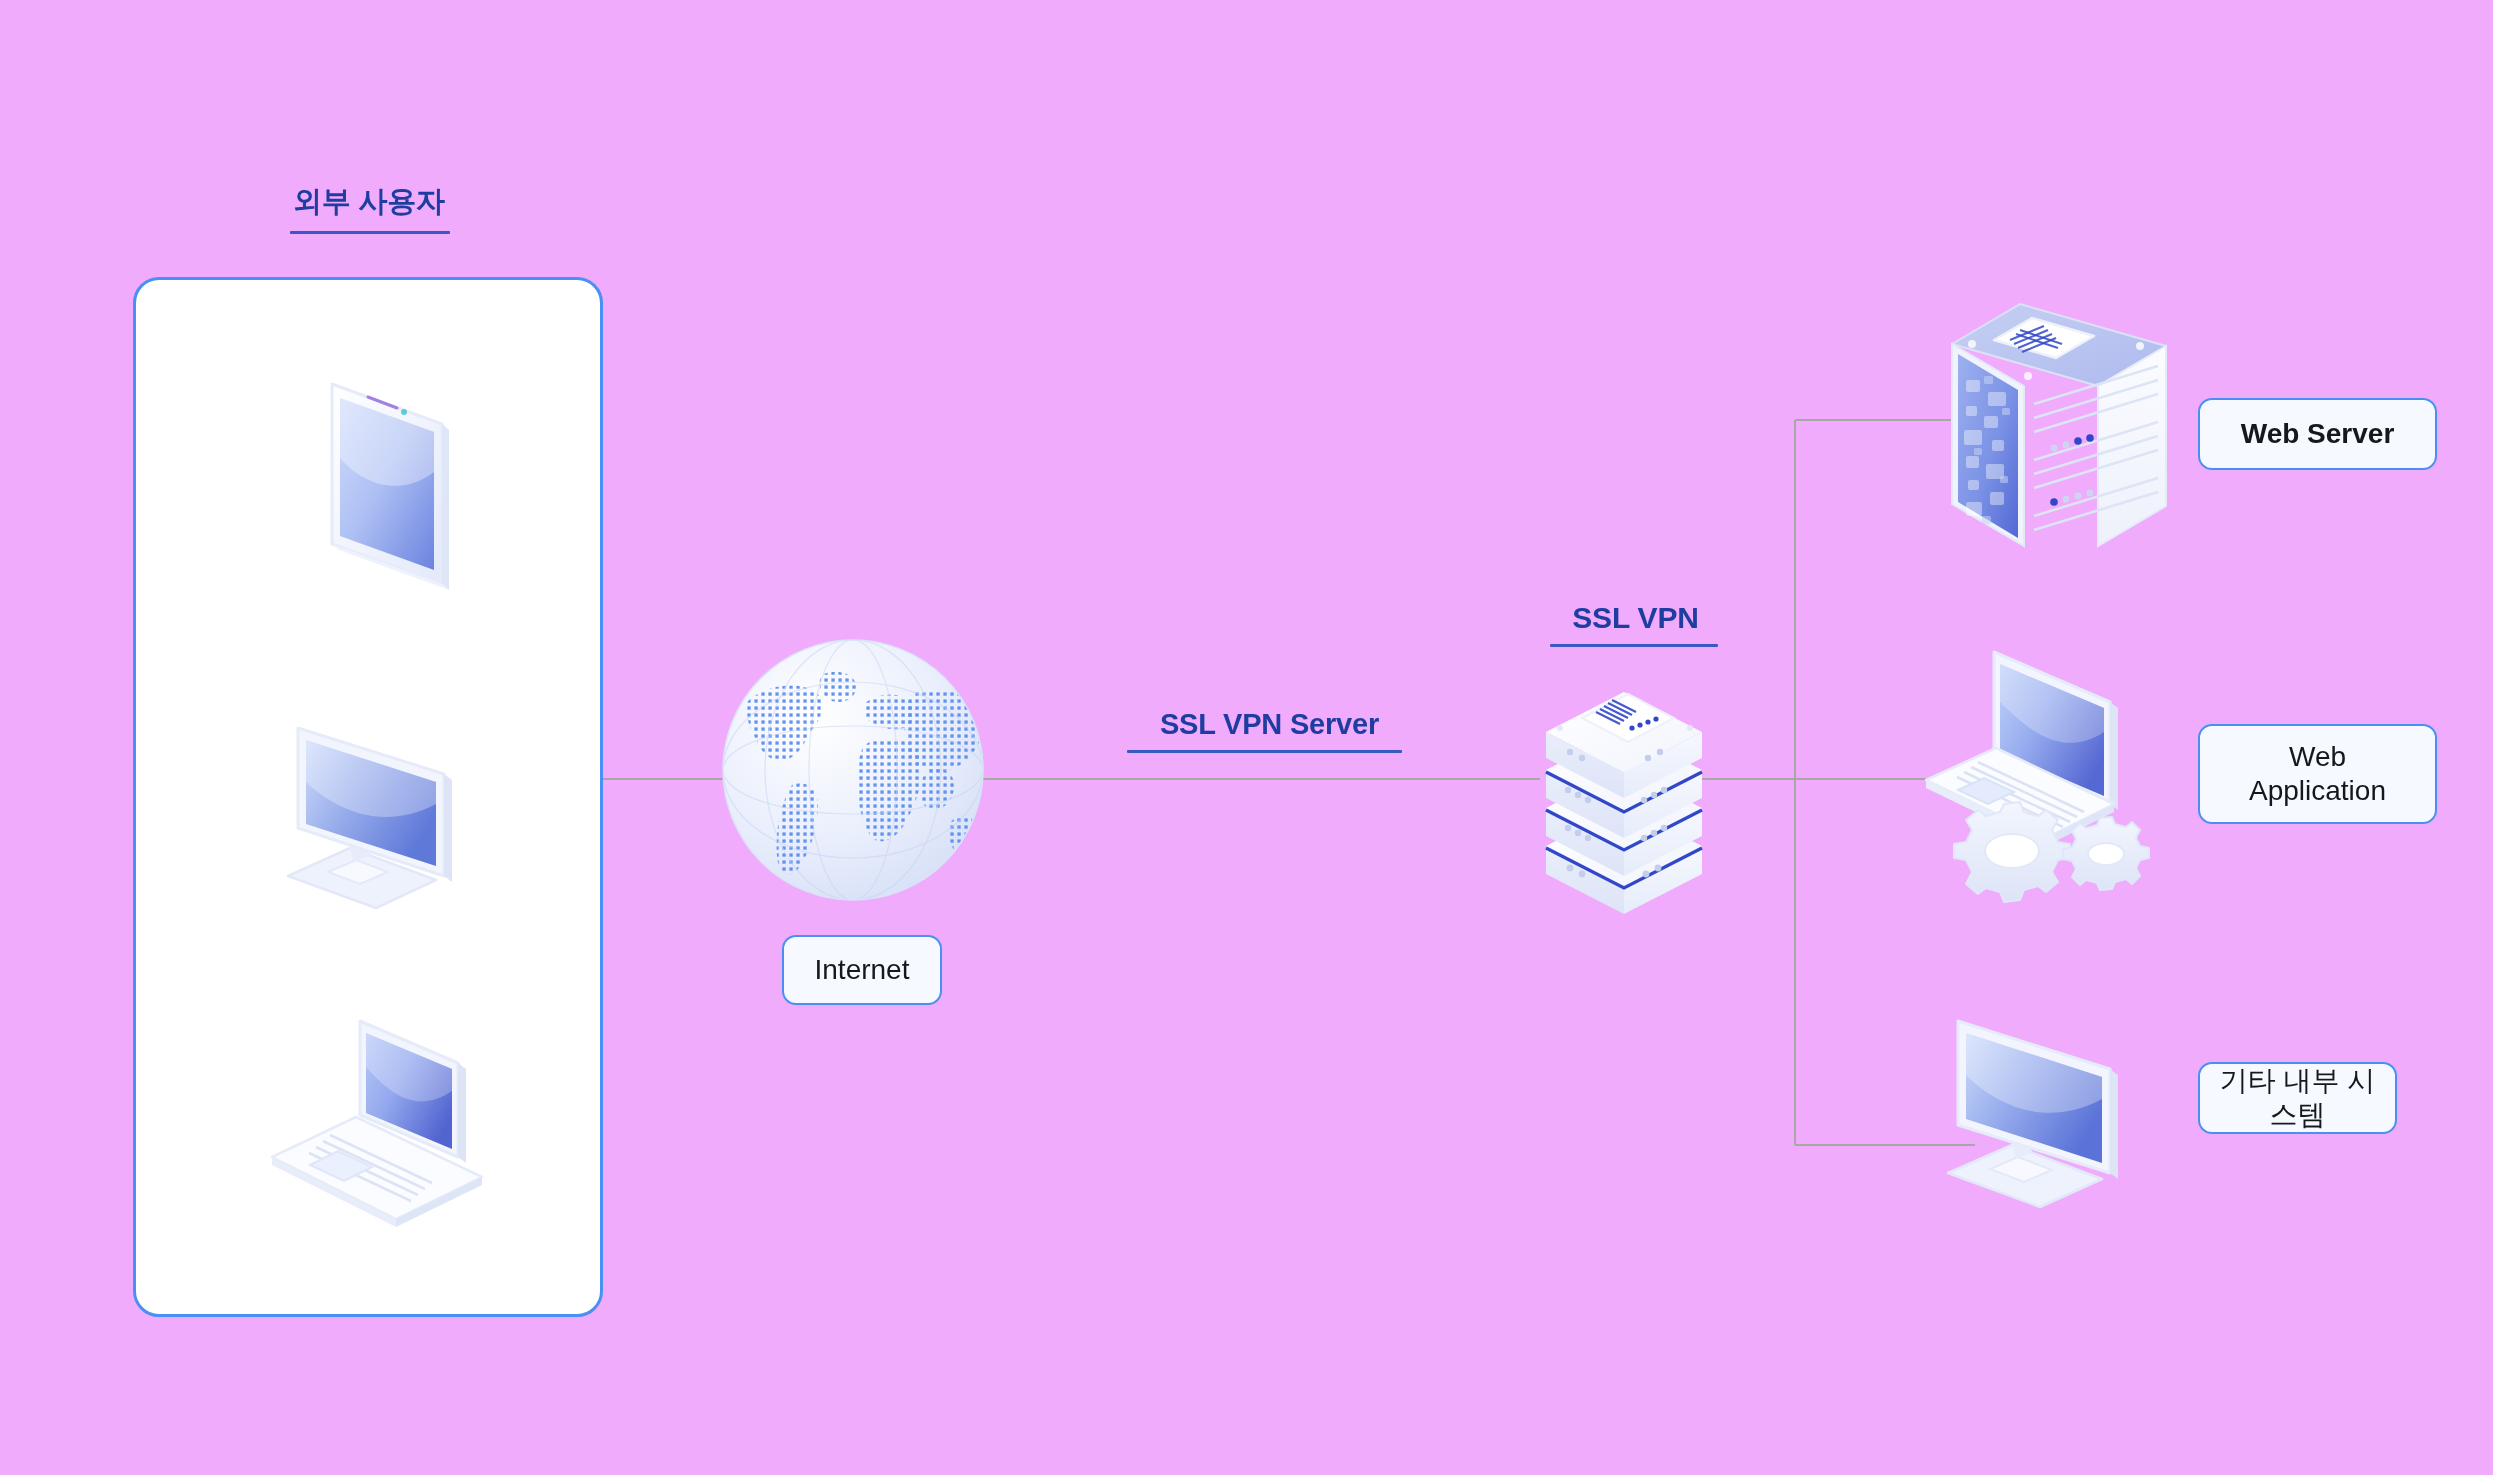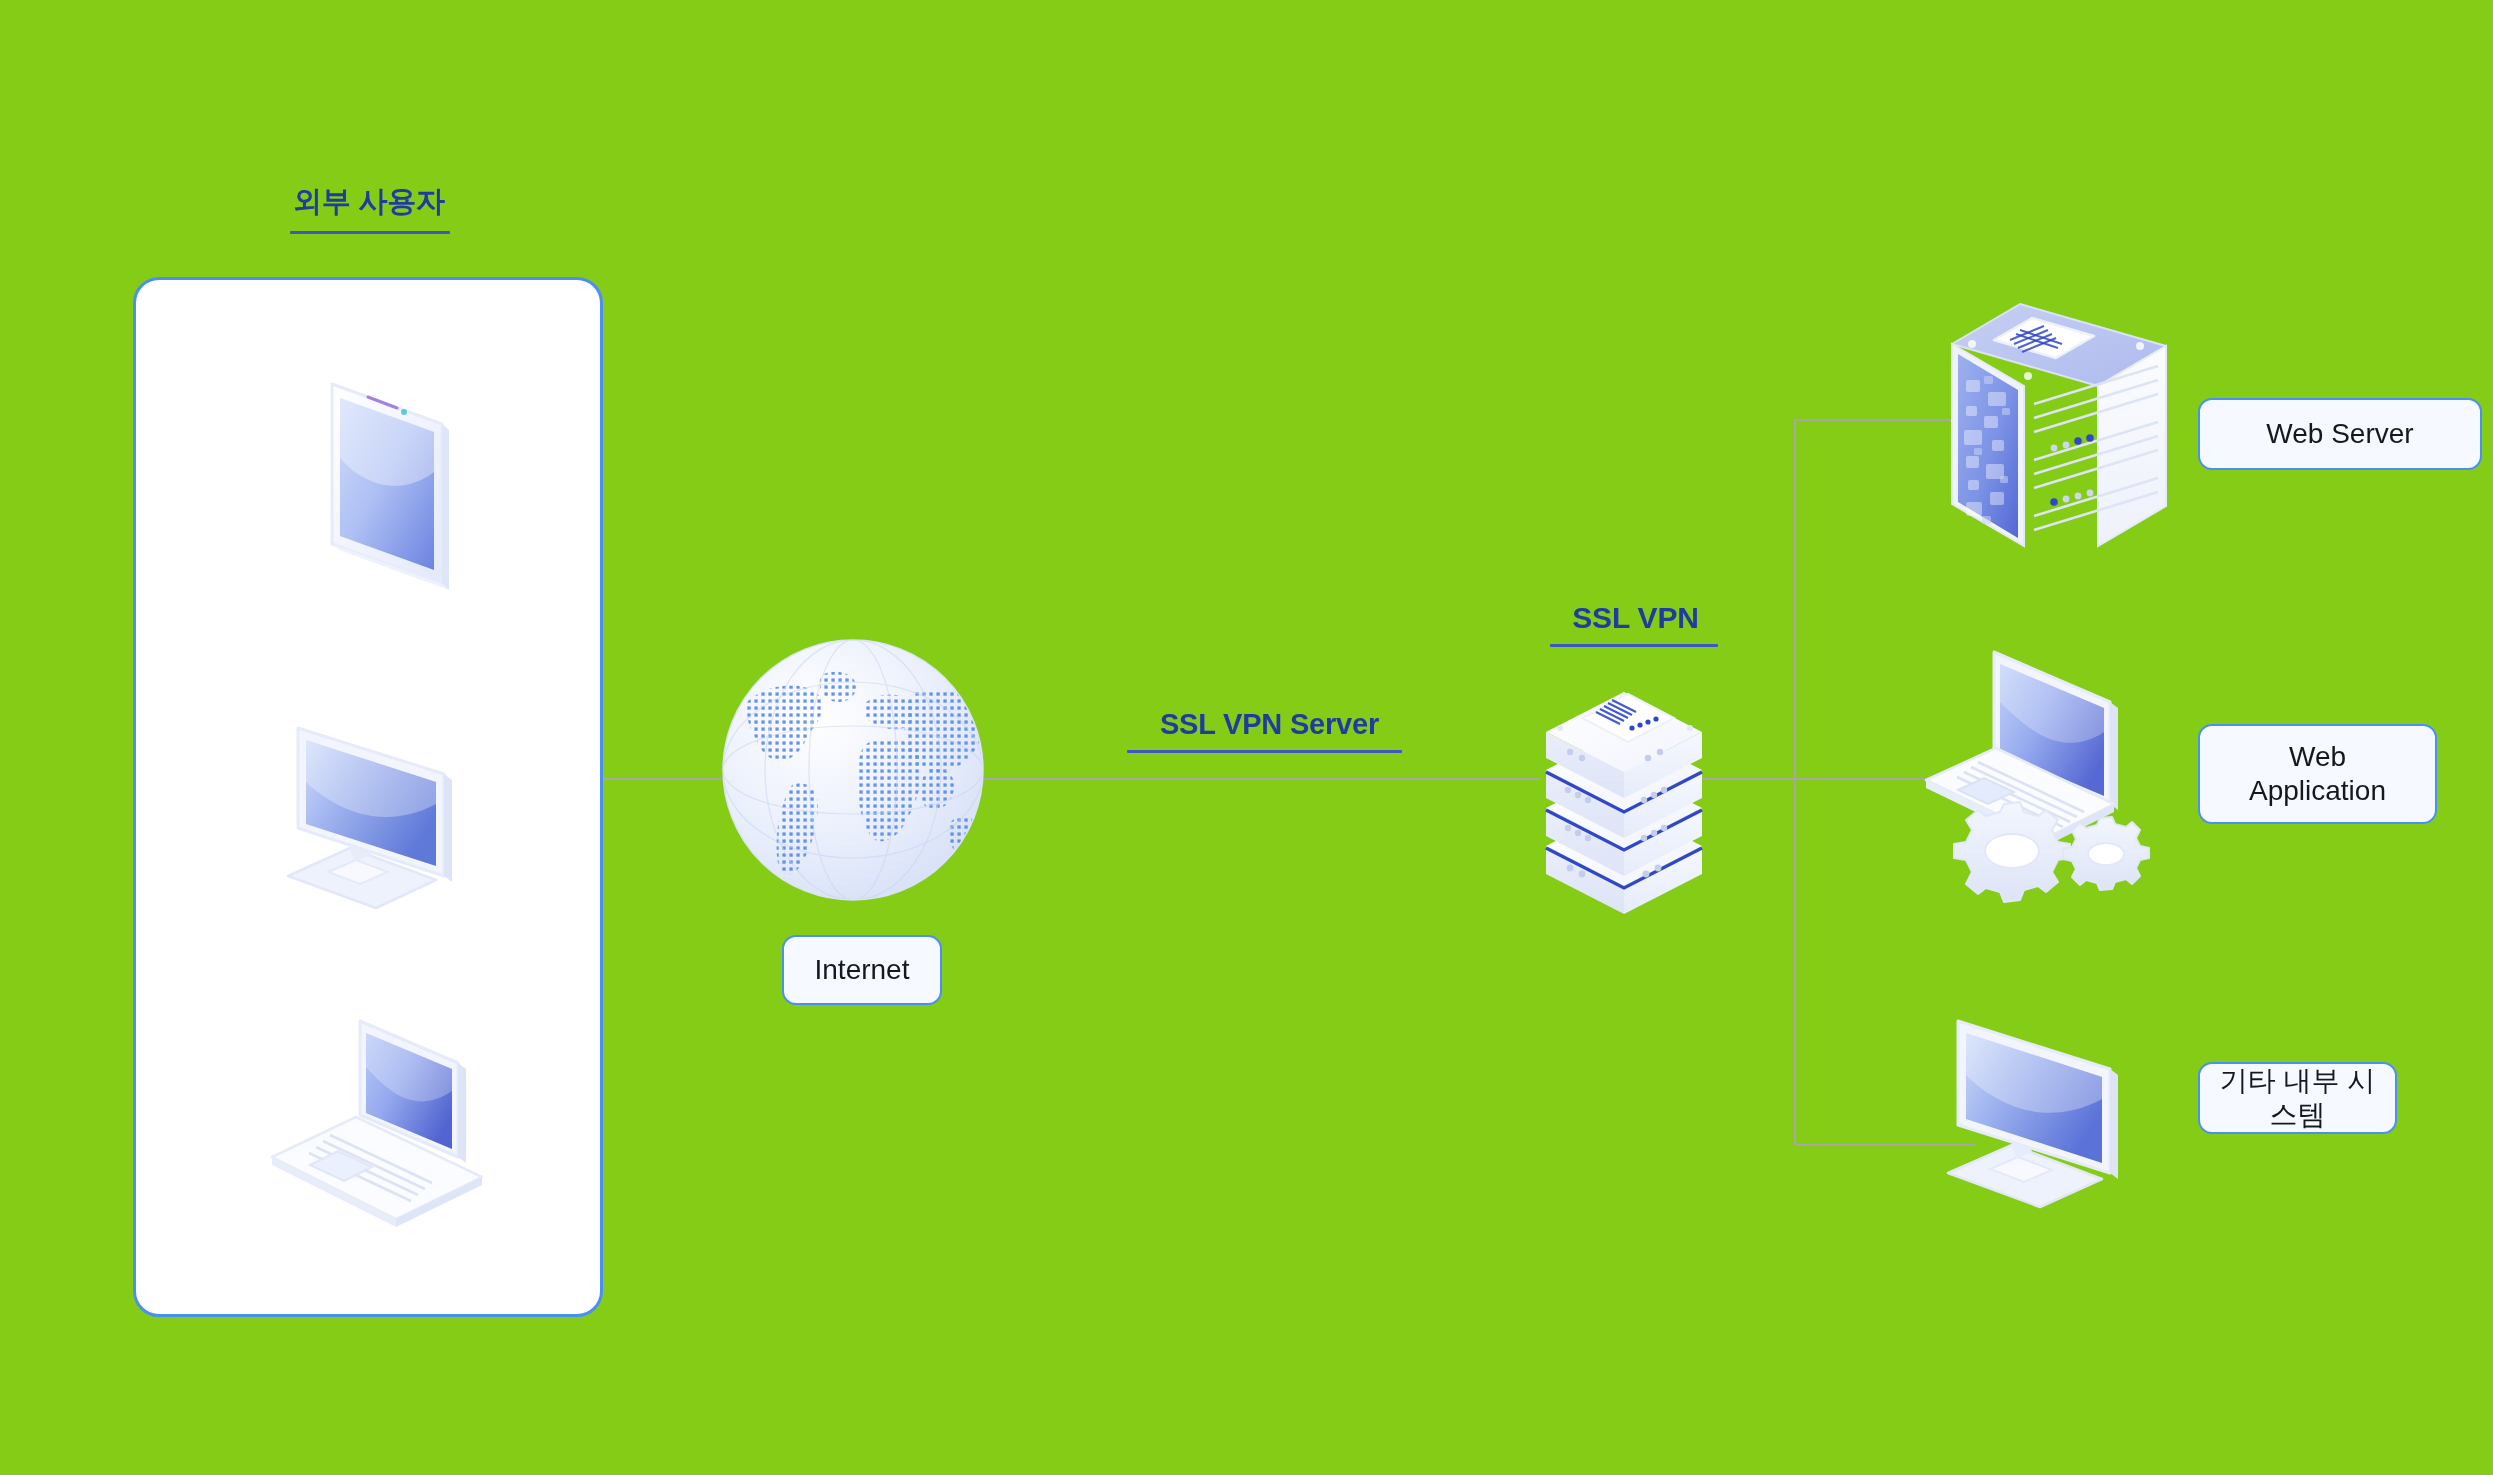--- a/index.html
+++ b/index.html
@@ -9,21 +9,21 @@
   }
   body {
     width: 2493px; height: 1475px;
     font-family: "Liberation Sans", sans-serif;
     overflow: hidden;
     position: relative;
   }
   #canvas {
     position: relative;
     width: 2493px; height: 1475px;
-    background: #84cc16;
+    background: #f0abfc;
   }
 
   
   #wires { position: absolute; left:0; top:0; width:2493px; height:1475px; }
 
   
   .section-title {
     position: absolute;
     color: #1f3da1;
     font-weight: bold;
@@ -67,21 +67,21 @@
     color: #15181c;
     display: flex;
     align-items: center;
     justify-content: center;
     text-align: center;
     font-size: 28px;
     line-height: 1.22;
     padding: 4px 10px;
   }
   #pill-internet   { left: 782px;  top: 935px;  width: 160px; height: 70px; }
-  #pill-webserver  { left: 2198px; top: 398px;  width: 284px; height: 72px; }
+  #pill-webserver  { left: 2198px; top: 398px;  width: 239px; height: 72px; font-weight: bold; }
   #pill-webapp     { left: 2198px; top: 724px;  width: 239px; height: 100px;  }
   #pill-etc        { left: 2198px; top: 1062px; width: 199px; height: 72px; }
 
   
   .icon-wrap { position: absolute; }
   #icon-phone   { left: 296px;  top: 362px;  width: 190px; height: 245px; }
   #icon-monitor-left { left: 272px; top: 700px; width: 215px; height: 200px; }
   #icon-laptop-left  { left: 268px; top: 1005px; width: 230px; height: 205px; }
   #icon-globe   { left: 718px;  top: 635px;  width: 270px; height: 270px; }
   #icon-vpn     { left: 1524px; top: 678px;  width: 200px; height: 250px; }

